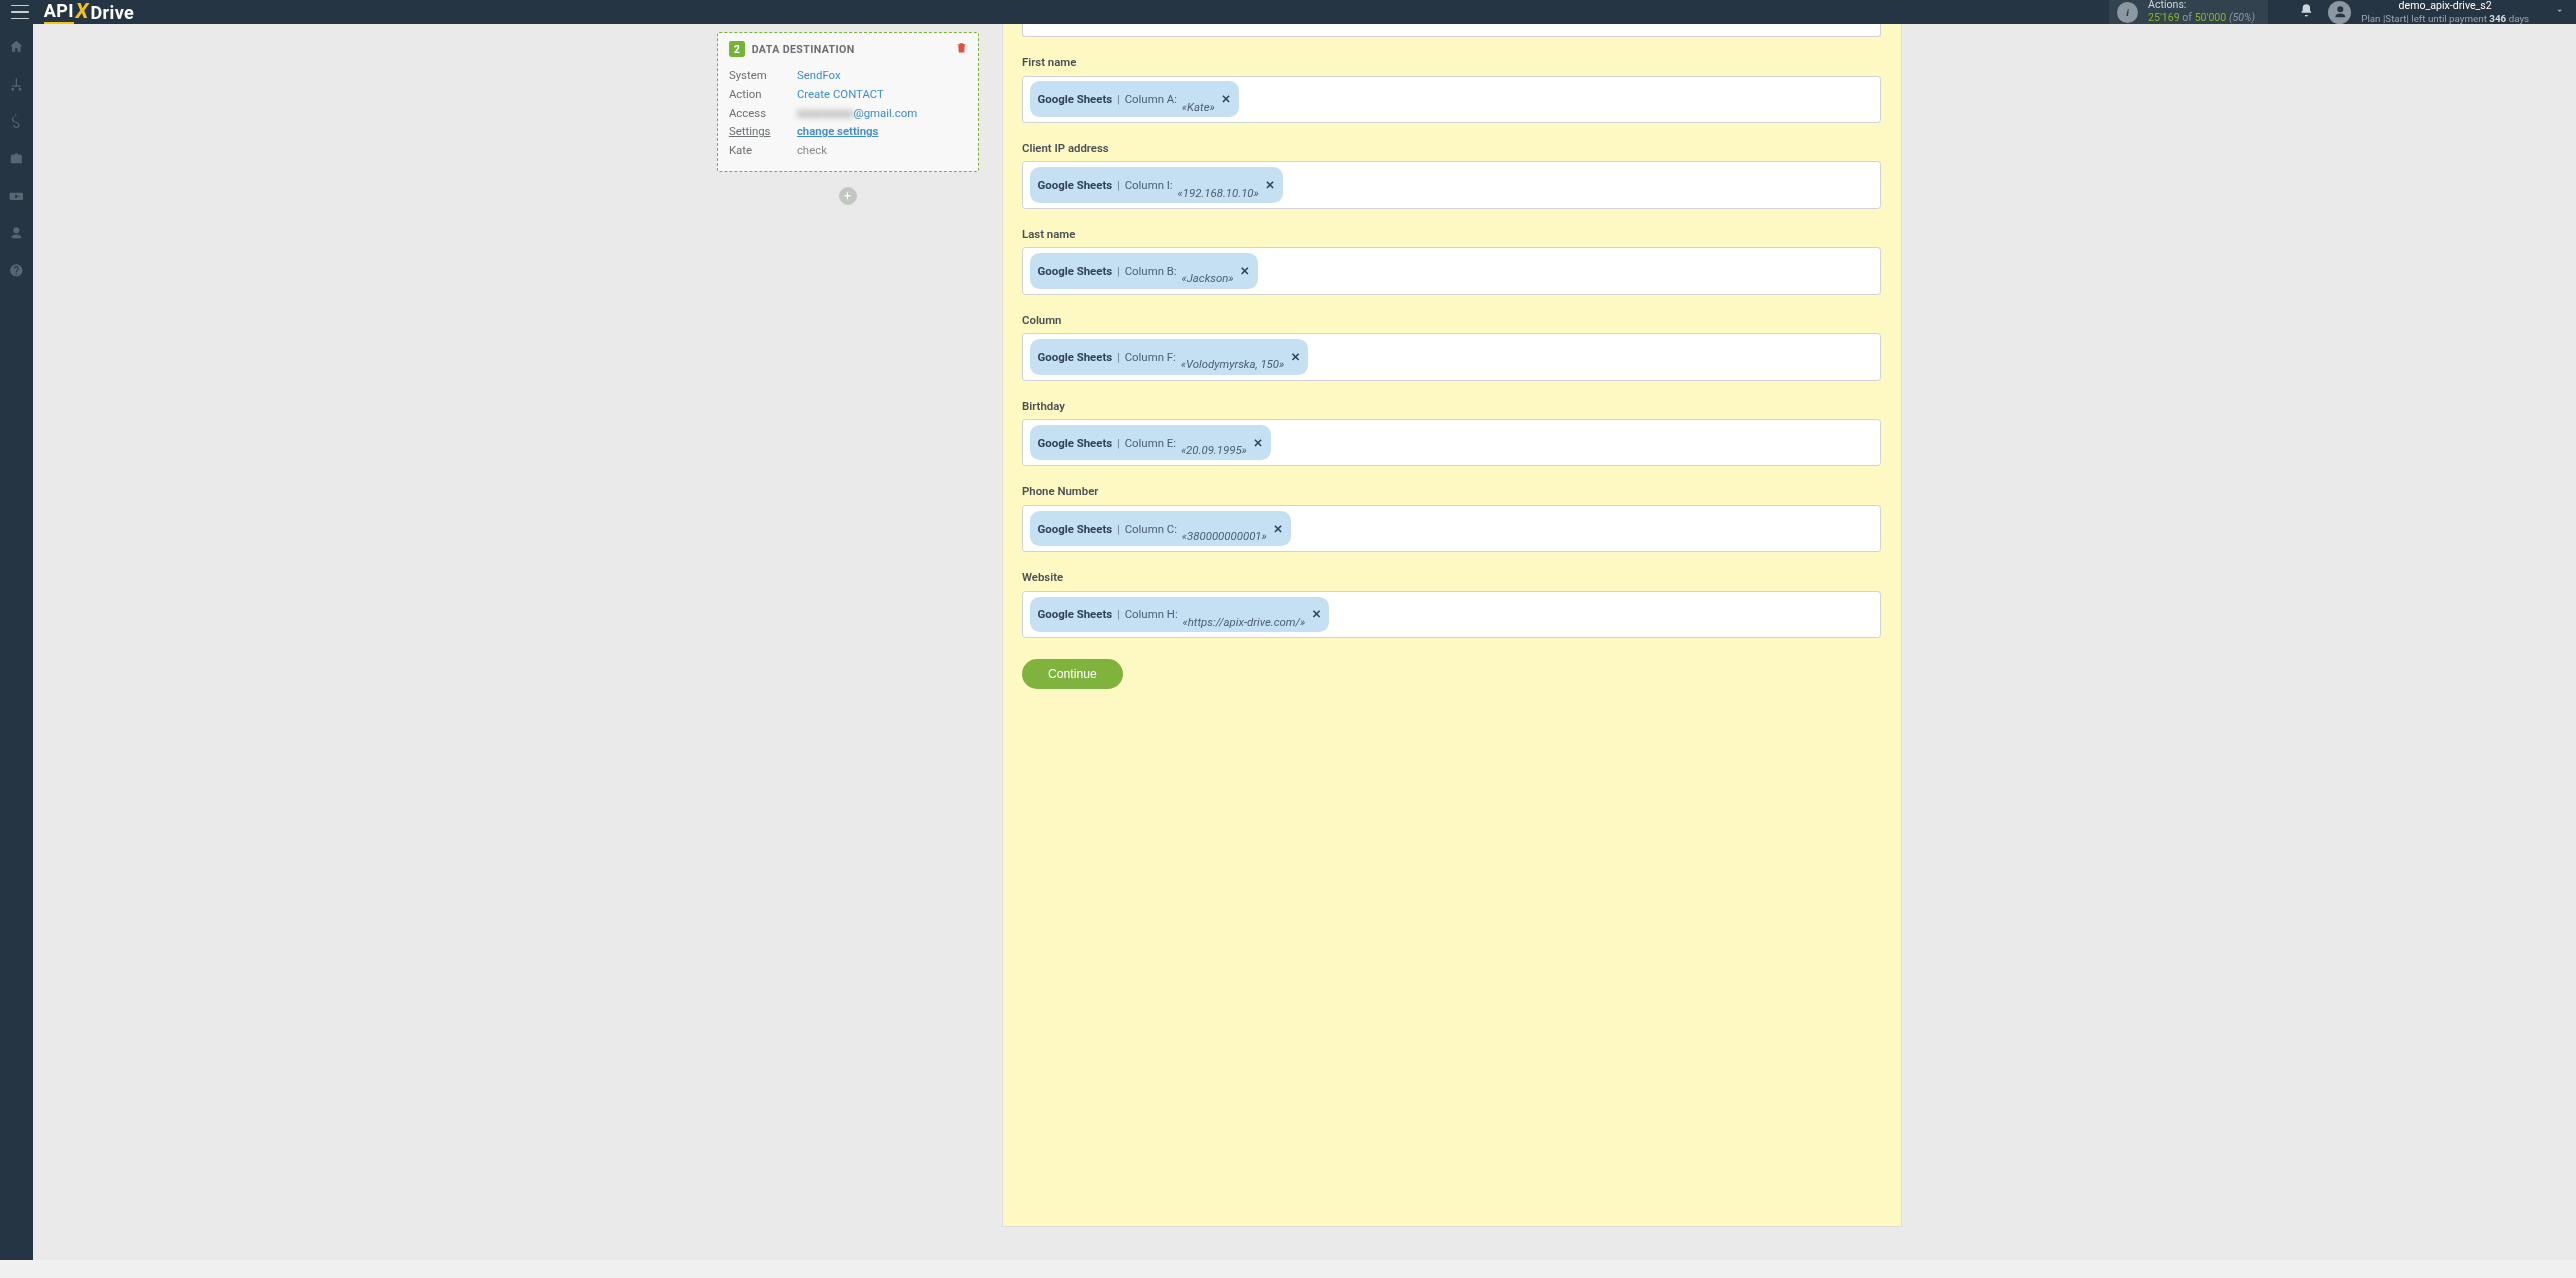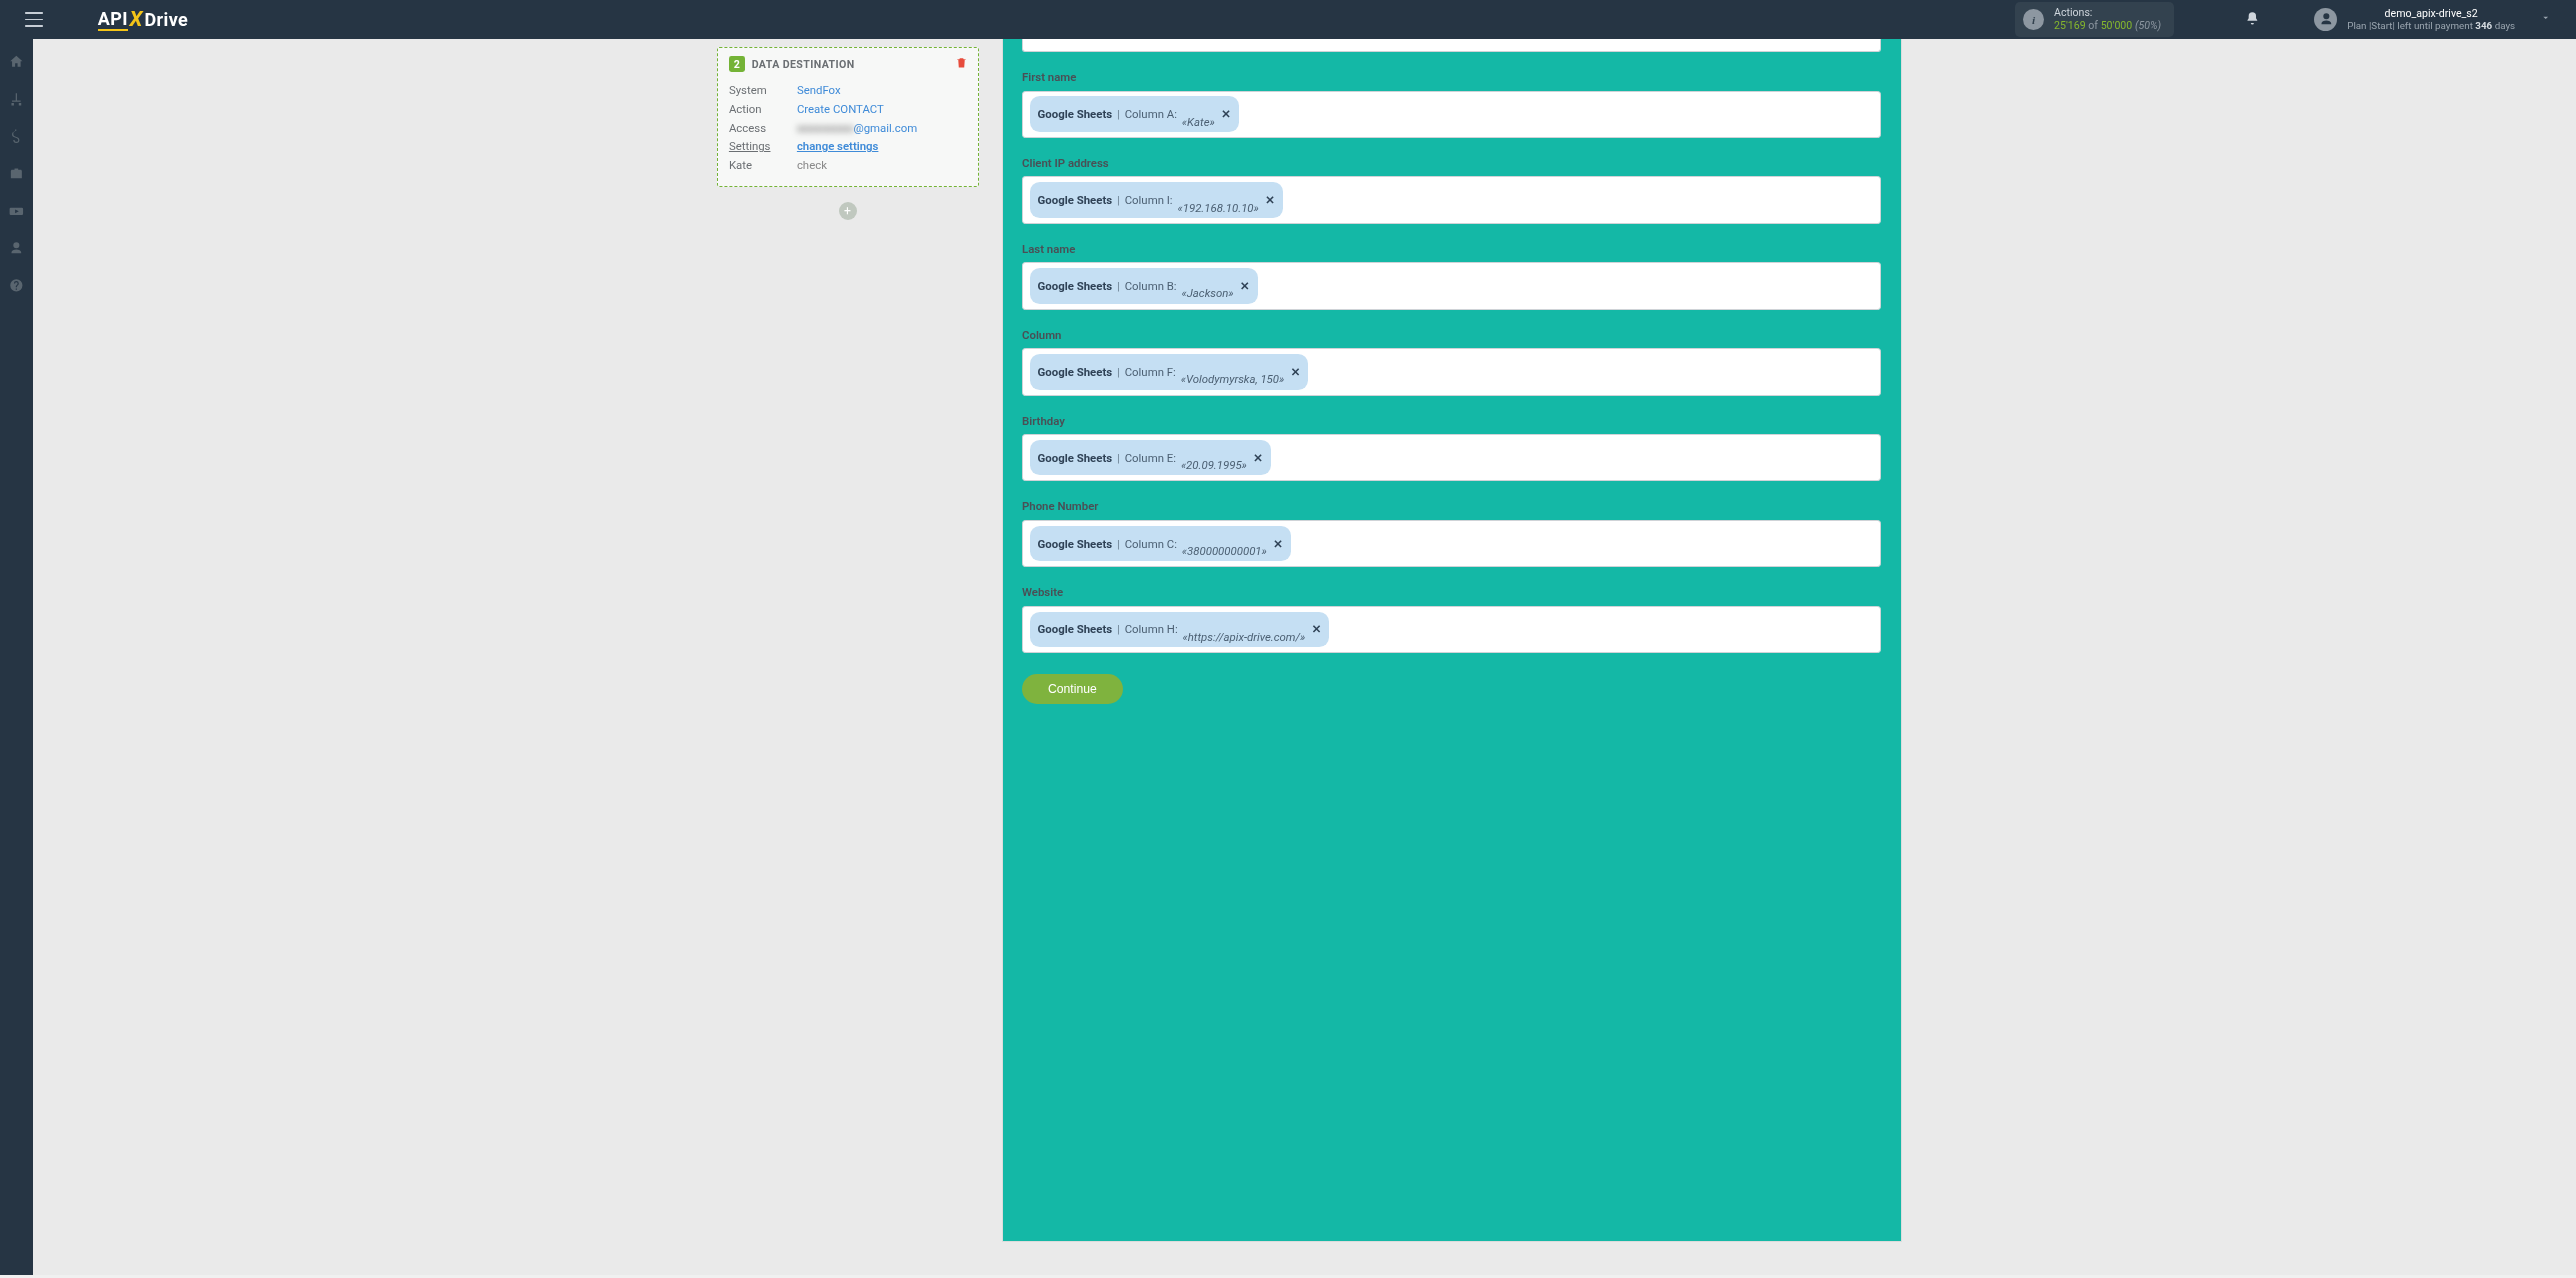--- a/index.html
+++ b/index.html
@@ -4,26 +4,25 @@
 <style>
 * { box-sizing: border-box; margin: 0; padding: 0; }
 body {
   font-family: -apple-system, BlinkMacSystemFont, "Segoe UI", Roboto, Arial, sans-serif;
   background: #f0f0f0;
   color: #333;
   font-size: 11.4px;
 }
 .topbar {
   background: #263544;
-  height: 39px;
+  height: 24px;
   display: flex;
   align-items: center;
-  padding: 0 25px;
+  padding: 0 11px;
   color: #fff;
-  gap: 40px;
 }
 .hamburger {
   width: 18px; height: 14.7px; margin-right: 14.7px; cursor: pointer;
   display: flex; flex-direction: column; justify-content: space-between;
 }
 .hamburger span { height: 1.6px; background: #c7ced6; border-radius: 0.8px; }
 .logo { display: flex; align-items: center; font-weight: 700; font-size: 18px; letter-spacing: 0.4px; }
 .logo .api { color: #fff; }
 .logo .x { color: #f3c418; font-style: italic; margin: 0 1.6px; font-size: 21px; transform: translateY(-0.8px); }
 .logo .drive { color: #fff; }
@@ -106,21 +105,21 @@
 .dest-rows .v.settings { color: #3f8bd8; text-decoration: underline; font-weight:600; cursor:pointer;}
 .dest-rows .k.settings { text-decoration: underline; }
 .dest-rows .v .blur { filter: blur(3.3px); color:#555; }
 .add-circle {
   width: 18px; height: 18px; border-radius: 50%; background: #c0c8bf;
   color: #fff; display: flex; align-items: center; justify-content: center;
   margin: 14.7px auto 0; font-size: 12.2px; cursor: pointer;
 }
 
 .main-panel {
-  flex: 1; background: #14b8a6; border: 0.8px solid #dcdcdc; border-top: none;
+  flex: 1; background: #fef9c3; border: 0.8px solid #dcdcdc; border-top: none;
   padding: 0 19.5px 29px 19.5px; min-height: 619px; position: relative;
 }
 .field-group { margin-top: 16.3px; }
 .field-group:first-child { margin-top: 0; }
 .field-label { font-size: 11.4px; font-weight: 600; color: #4a4f55; margin: 18px 0 6.5px 0; display:block;}
 .field-box {
   border: 0.8px solid #cfd3d7; border-radius: 3.3px; background: #fff;
   padding: 4.9px 6.5px; min-height: 33px;
   display: flex; align-items: flex-start; flex-wrap: wrap; gap: 4.9px;
 }

